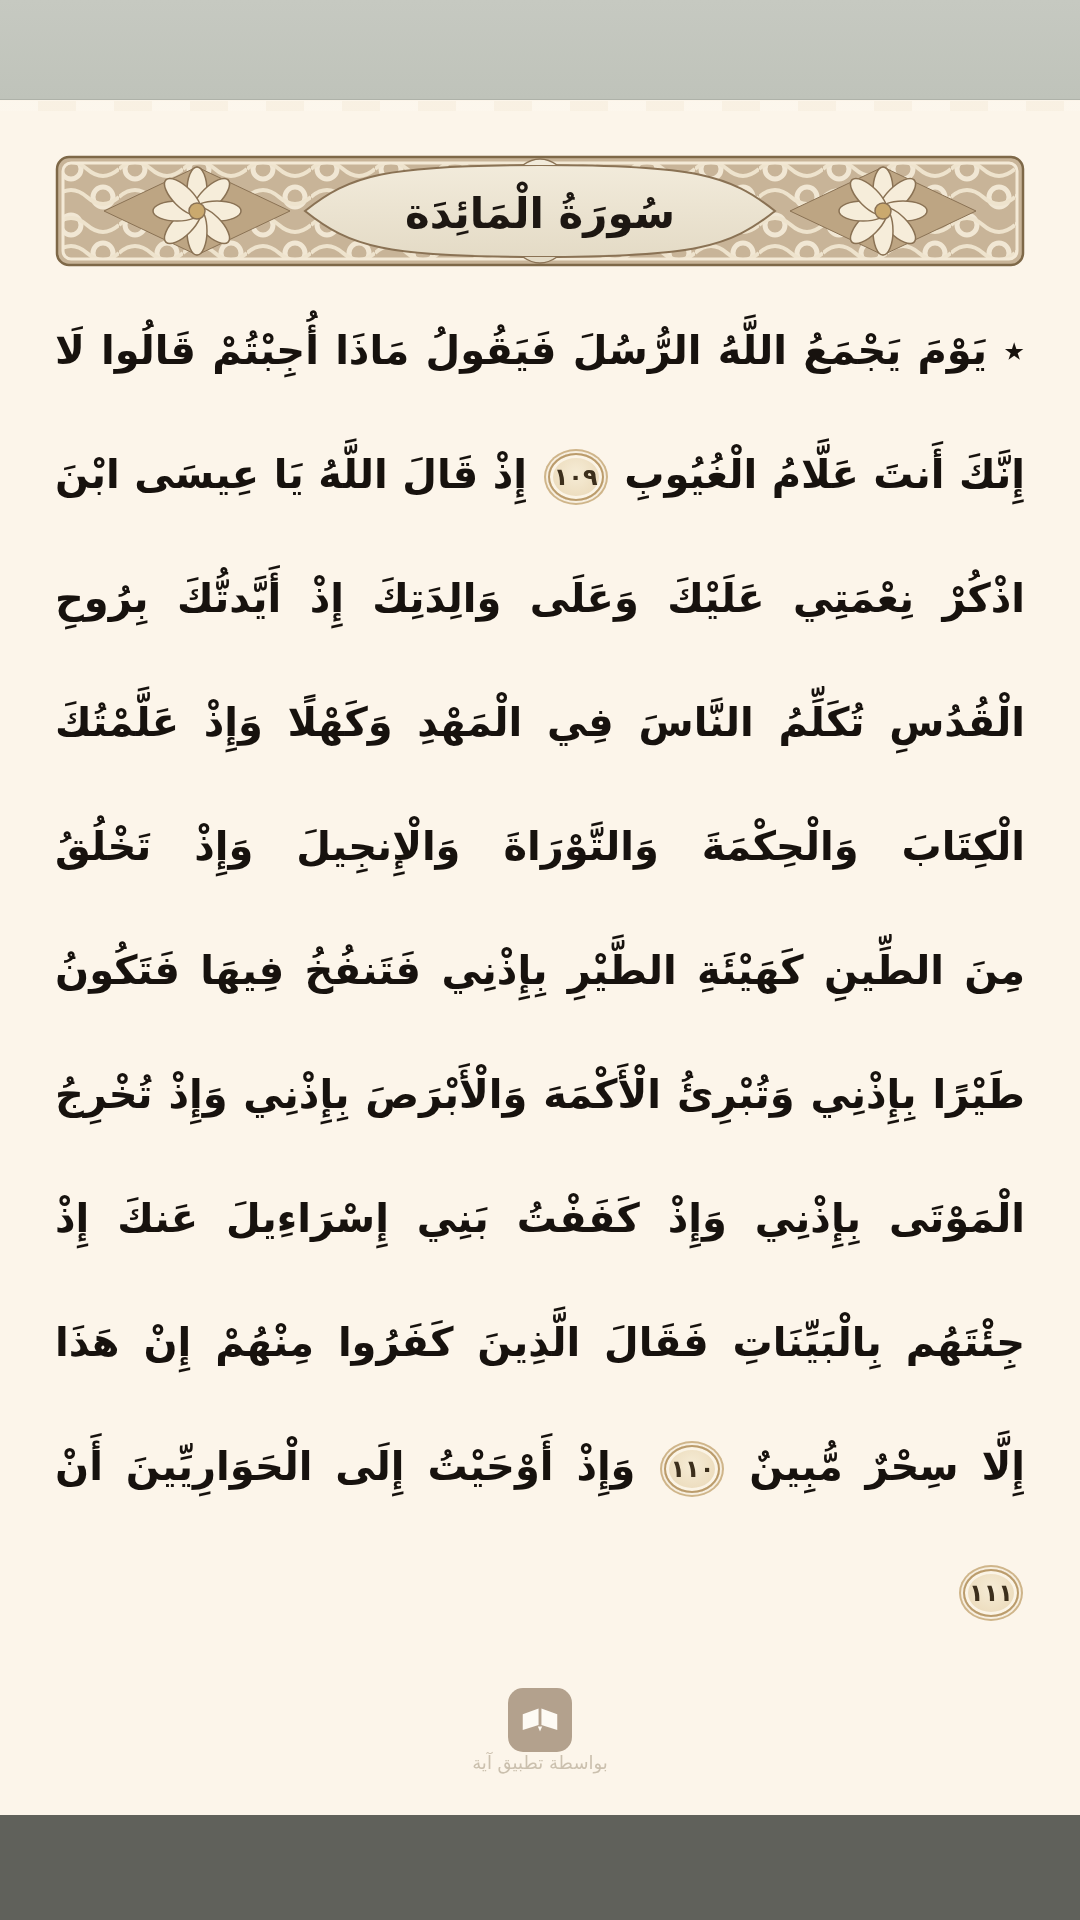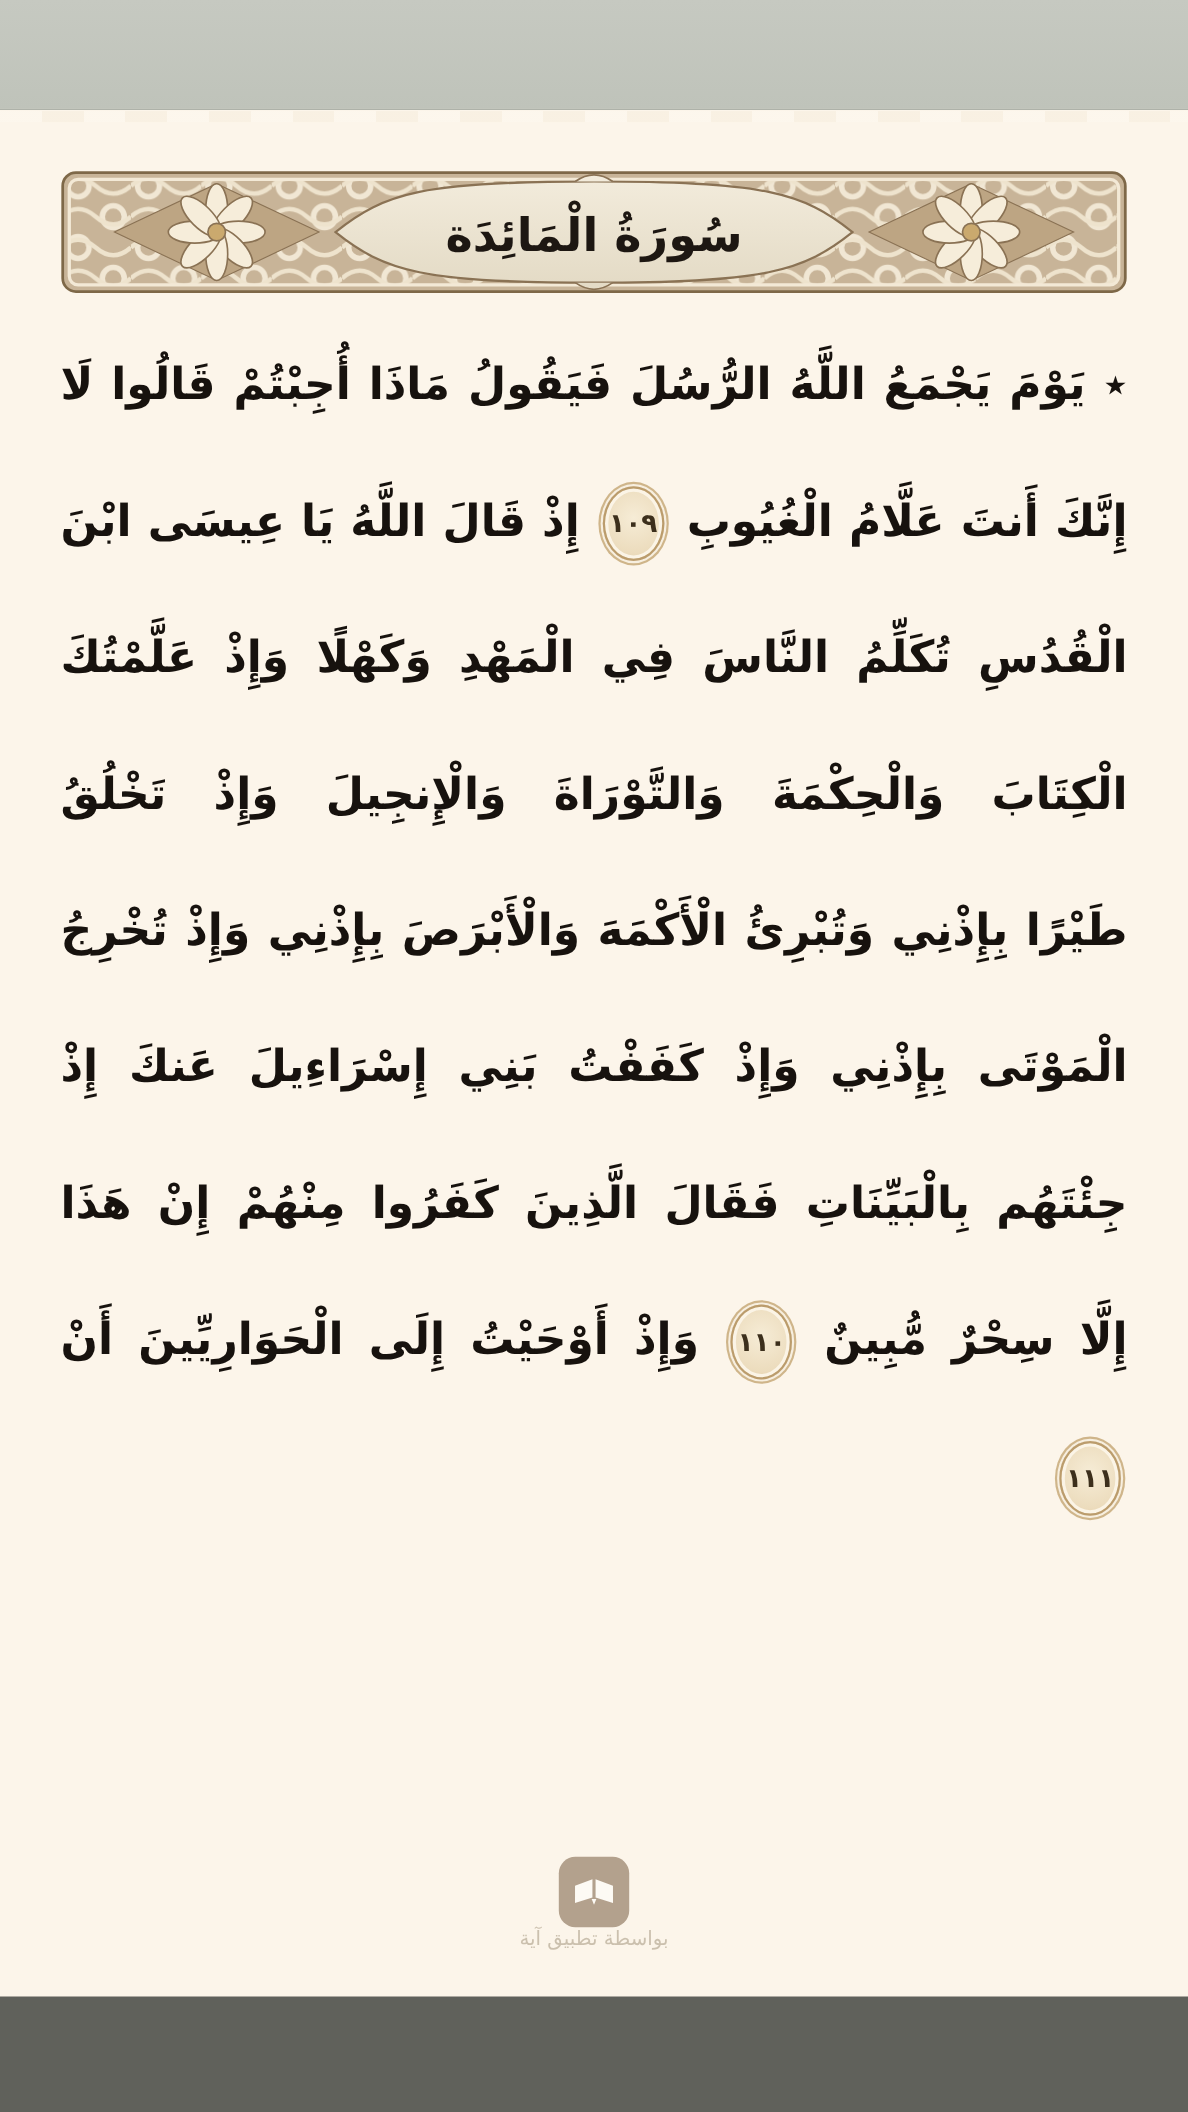--- a/index.html
+++ b/index.html
@@ -43,21 +43,21 @@
     direction:rtl;
     height:124px; line-height:124px;
     font-size:40px; font-weight:700; color:#17120e;
     text-align:justify; text-align-last:justify;
     overflow:hidden;
     white-space:normal;
   }
   .ayah-text { display:inline; }
   .ayah-marker {
     display:inline-flex; align-items:center; justify-content:center;
-    width:56px; height:68px; vertical-align:middle;
+    width:56px; height:48px; vertical-align:middle;
     border-radius:50%;
     background:radial-gradient(circle at 50% 42%, #f6ecd6 0%, #ecdcbd 70%, #e2cda6 100%);
     border:2px solid #bb9c6c;
     box-shadow:0 0 0 2px #f7efe0, 0 0 0 4px #cfb58a, inset 0 0 0 3px #fbf4e6;
     margin:0 6px;
   }
   .ayah-num {
     font-size:24px; font-weight:700; color:#3c2f1c; line-height:1;
     letter-spacing:-1px;
   }
@@ -123,22 +123,24 @@
     <path d="M468 102 Q485 114 502 102" fill="#e4dbc6" stroke="#8a7254" stroke-width="1.5"></path>
   </svg>
   <div class="surah-title">سُورَةُ الْمَائِدَة</div>
 </div>
 
 <div class="quran-lines">
     <div class="quran-line"><span class="ayah-text">٭ يَوْمَ يَجْمَعُ اللَّهُ الرُّسُلَ فَيَقُولُ مَاذَا أُجِبْتُمْ قَالُوا لَا عِلْمَ لَنَا</span></div>
     <div class="quran-line"><span class="ayah-text">إِنَّكَ أَنتَ عَلَّامُ الْغُيُوبِ</span> <span class="ayah-marker">
         <span class="ayah-num">١٠٩</span>
       </span> <span class="ayah-text">إِذْ قَالَ اللَّهُ يَا عِيسَى ابْنَ مَرْيَمَ</span></div>
+    <div class="quran-line"><span class="ayah-text">اذْكُرْ نِعْمَتِي عَلَيْكَ وَعَلَى وَالِدَتِكَ إِذْ أَيَّدتُّكَ بِرُوحِ</span></div>
     <div class="quran-line"><span class="ayah-text">الْقُدُسِ تُكَلِّمُ النَّاسَ فِي الْمَهْدِ وَكَهْلًا وَإِذْ عَلَّمْتُكَ</span></div>
     <div class="quran-line"><span class="ayah-text">الْكِتَابَ وَالْحِكْمَةَ وَالتَّوْرَاةَ وَالْإِنجِيلَ وَإِذْ تَخْلُقُ</span></div>
+    <div class="quran-line"><span class="ayah-text">مِنَ الطِّينِ كَهَيْئَةِ الطَّيْرِ بِإِذْنِي فَتَنفُخُ فِيهَا فَتَكُونُ</span></div>
     <div class="quran-line"><span class="ayah-text">طَيْرًا بِإِذْنِي وَتُبْرِئُ الْأَكْمَهَ وَالْأَبْرَصَ بِإِذْنِي وَإِذْ تُخْرِجُ</span></div>
     <div class="quran-line"><span class="ayah-text">الْمَوْتَى بِإِذْنِي وَإِذْ كَفَفْتُ بَنِي إِسْرَاءِيلَ عَنكَ إِذْ</span></div>
     <div class="quran-line"><span class="ayah-text">جِئْتَهُم بِالْبَيِّنَاتِ فَقَالَ الَّذِينَ كَفَرُوا مِنْهُمْ إِنْ هَذَا</span></div>
     <div class="quran-line"><span class="ayah-text">إِلَّا سِحْرٌ مُّبِينٌ</span> <span class="ayah-marker">
         <span class="ayah-num">١١٠</span>
       </span> <span class="ayah-text">وَإِذْ أَوْحَيْتُ إِلَى الْحَوَارِيِّينَ أَنْ ءَامِنُوا</span></div>
     <div class="quran-line"> <span class="ayah-marker">
         <span class="ayah-num">١١١</span>
       </span></div>
   </div>

